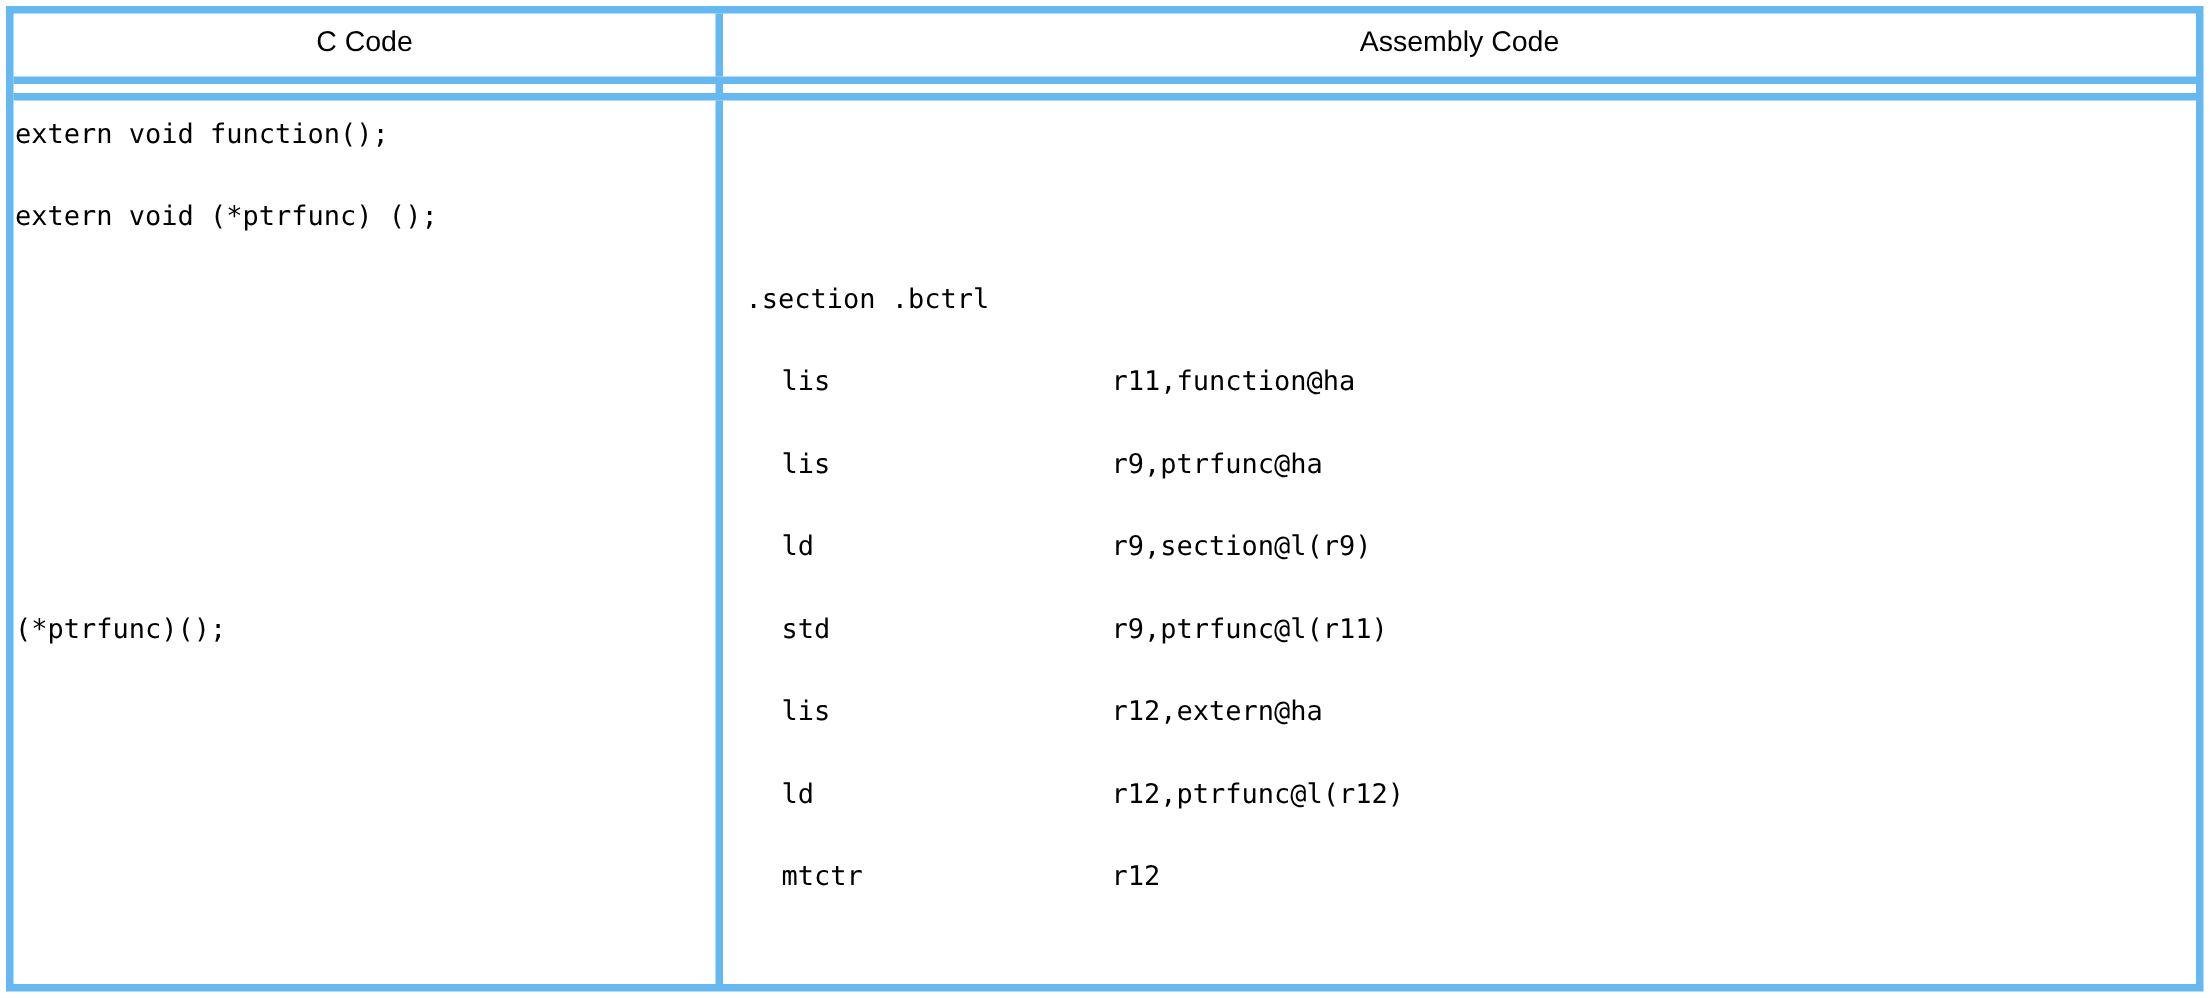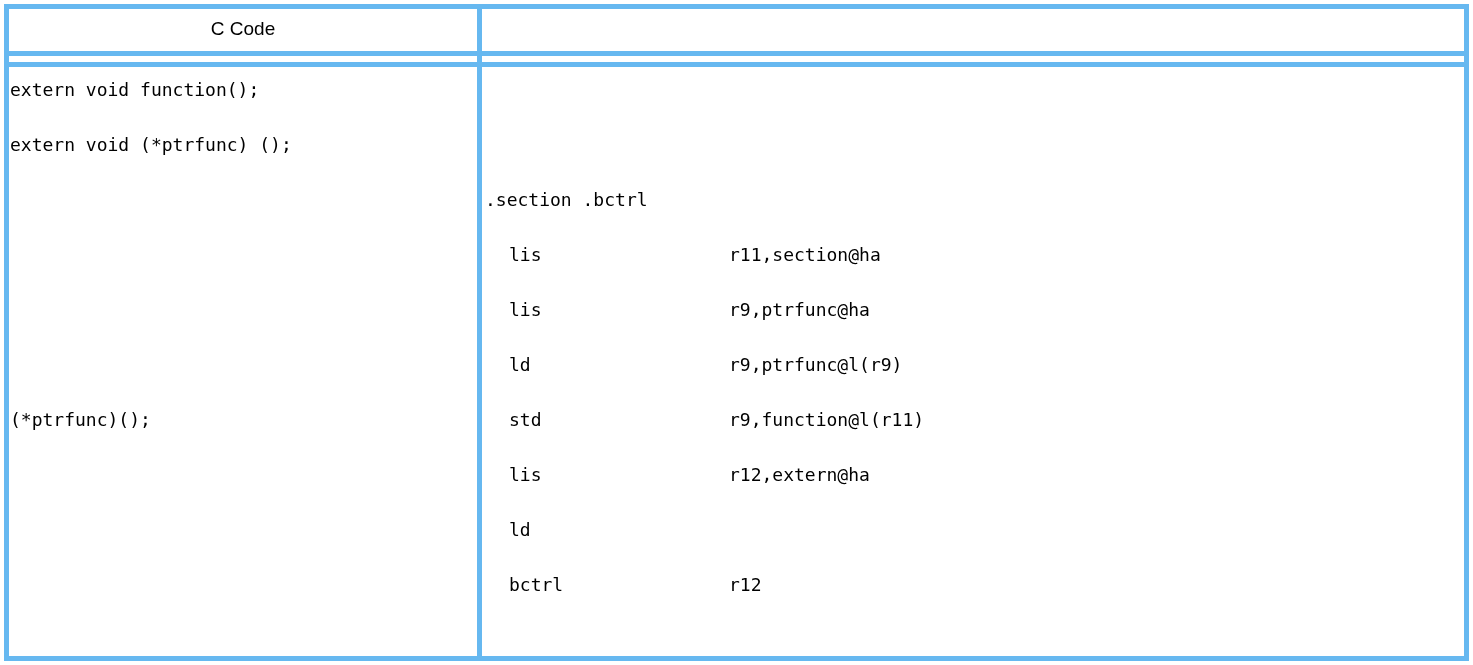--- a/index.html
+++ b/index.html
@@ -43,20 +43,21 @@
     justify-content: center;
     font-size: 19px;
     color: var(--text-color);
     padding-bottom: 3px;
   }
   .gap-row { height: 6px; }
   .body-row {
     flex: 1;
     border-top: 5px solid var(--border-color);
     overflow: hidden;
+    gap: 12px;
   }
   .code-col {
     font-family: "DejaVu Sans Mono", monospace;
     font-size: 18px;
     color: var(--text-color);
     margin-top: -5px;
   }
   .cell-left.code-col { padding-left: 1px; }
   .cell-right.code-col { padding-left: 3px; }
   .line {
@@ -71,20 +72,21 @@
     flex: none;
     margin-left: 24px;
   }
 </style>
 </head>
 <body>
 
 <div class="tbl">
   <div class="row hdr-row">
     <div class="cell-left hdr-cell">C Code</div>
+    <div class="cell-right hdr-cell">Assembly Code</div>
   </div>
   <div class="row gap-row">
     <div class="cell-left"></div>
     <div class="cell-right"></div>
   </div>
   <div class="row body-row">
     <div class="cell-left code-col">
         <div class="line">extern void function();</div>
         <div class="line">extern void (*ptrfunc) ();</div>
         <div class="line"></div>
@@ -93,22 +95,22 @@
         <div class="line"></div>
         <div class="line">(*ptrfunc)();</div>
         <div class="line"></div>
         <div class="line"></div>
         <div class="line"></div>
       </div>
     <div class="cell-right code-col">
         <div class="line"></div>
         <div class="line"></div>
         <div class="line">.section .bctrl</div>
-        <div class="line"><span class="op">lis</span><span>r11,section@ha</span></div>
+        <div class="line"><span class="op">lis</span><span>r11,function@ha</span></div>
         <div class="line"><span class="op">lis</span><span>r9,ptrfunc@ha</span></div>
-        <div class="line"><span class="op">ld</span><span>r9,ptrfunc@l(r9)</span></div>
-        <div class="line"><span class="op">std</span><span>r9,function@l(r11)</span></div>
+        <div class="line"><span class="op">ld</span><span>r9,section@l(r9)</span></div>
+        <div class="line"><span class="op">std</span><span>r9,ptrfunc@l(r11)</span></div>
         <div class="line"><span class="op">lis</span><span>r12,extern@ha</span></div>
-        <div class="line"><span class="op">ld</span></div>
-        <div class="line"><span class="op">bctrl</span><span>r12</span></div>
+        <div class="line"><span class="op">ld</span><span>r12,ptrfunc@l(r12)</span></div>
+        <div class="line"><span class="op">mtctr</span><span>r12</span></div>
       </div>
   </div>
 </div>
 
 </body></html>

